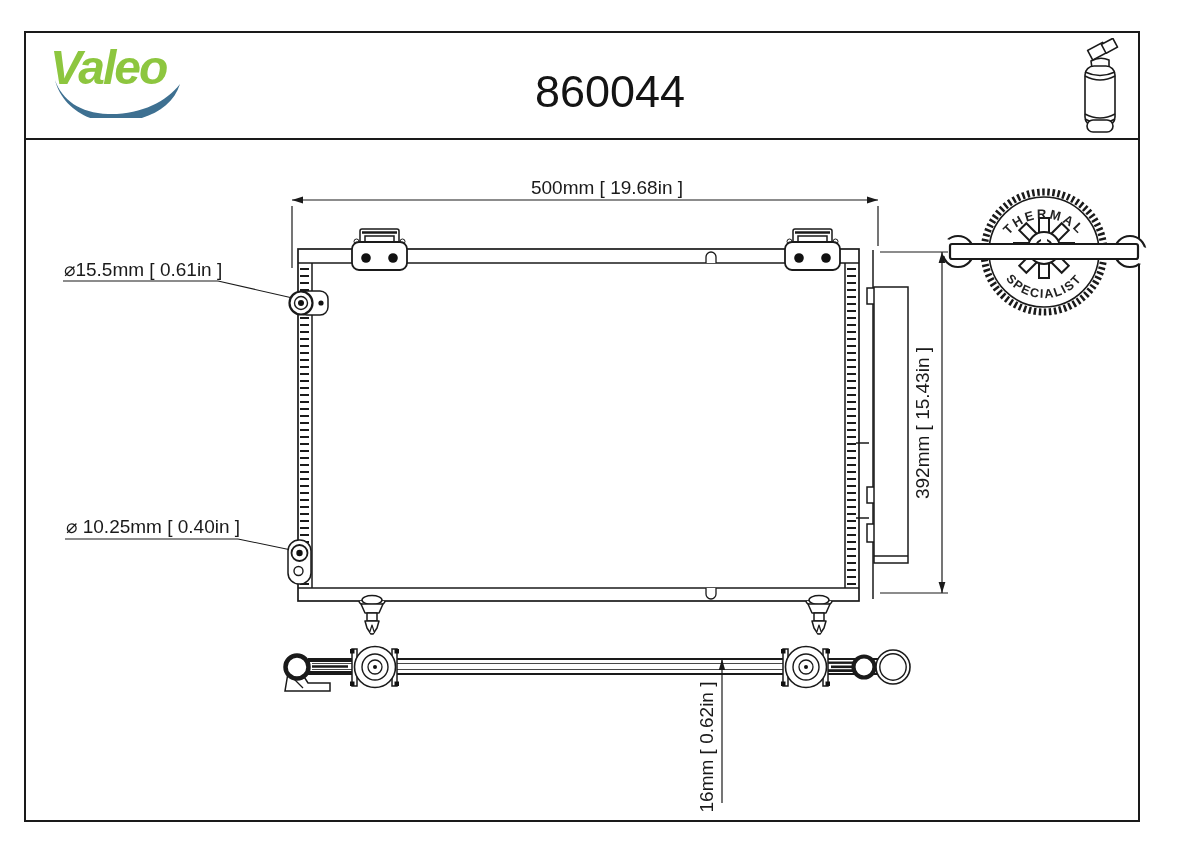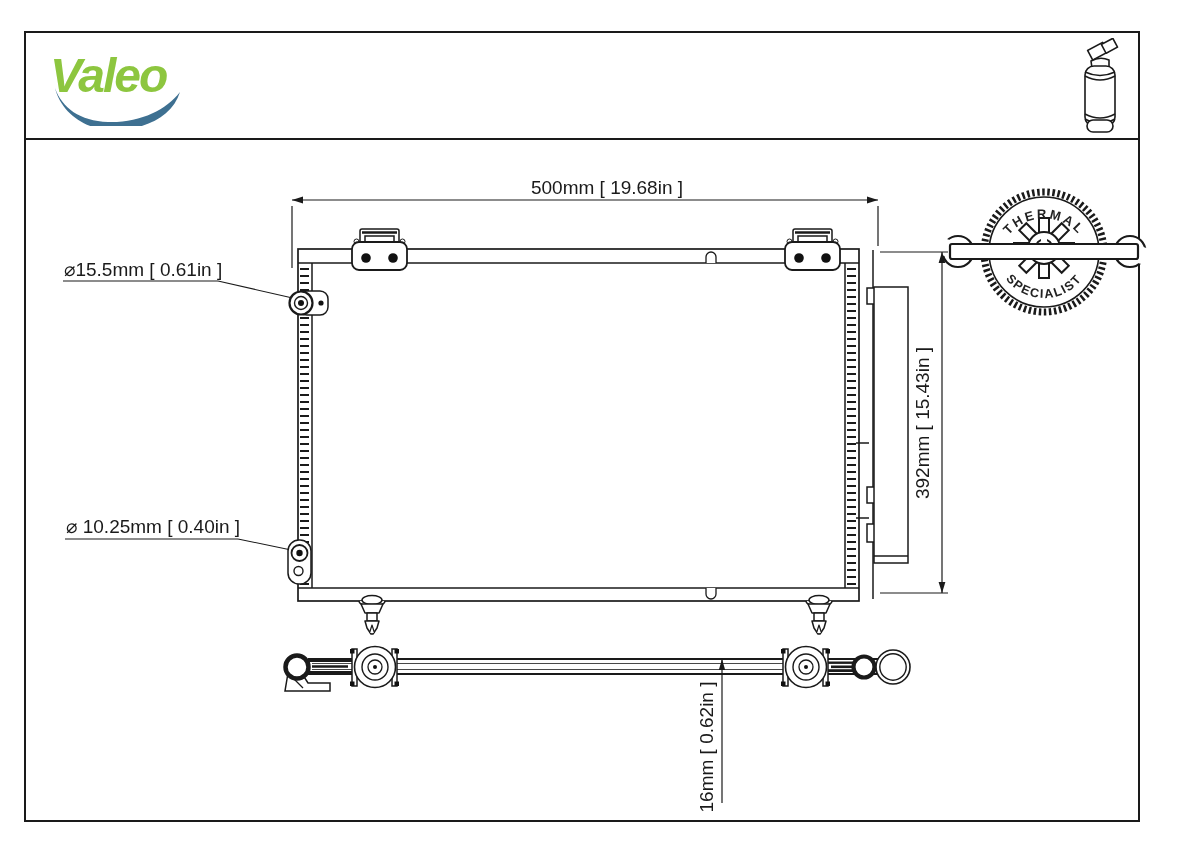--- a/index.html
+++ b/index.html
@@ -1,20 +1,20 @@
 <!DOCTYPE html>
 <html><head>
 <meta charset="utf-8">
 <style>
   html,body{margin:0;padding:0;background:#fff;}
   .page{position:relative;width:1200px;height:848px;background:#fff;overflow:hidden;
         font-family:"Liberation Sans","DejaVu Sans",sans-serif;color:#1a1a1a;}
   .frame{position:absolute;left:24px;top:31px;width:1112px;height:787px;border:2px solid #1a1a1a;}
   .header-divider{position:absolute;left:24px;top:138px;width:1116px;height:2px;background:#1a1a1a;}
-  .logo-wrap{position:absolute;left:50px;top:52px;}
+  .logo-wrap{position:absolute;left:50px;top:44px;}
   .logo-text{display:block;font-size:48px;font-weight:700;font-style:italic;
              color:#8DC63F;letter-spacing:-2px;line-height:1;}
   .logo-swoosh{display:block;margin:-14px 0 0 2px;}
   .part-number{position:absolute;left:470px;top:66px;width:280px;text-align:center;
                font-size:45px;color:#141414;letter-spacing:0;}
   .drawing-svg,.icon-abs{position:absolute;}
   svg text{font-family:"Liberation Sans","DejaVu Sans",sans-serif;font-size:19px;fill:#1a1a1a;stroke:none;}
   svg .badge-arc-text{font-size:13px;letter-spacing:2.5px;fill:#222;font-weight:600;}
   svg .badge-arc-text-b{font-size:12.5px;letter-spacing:1.5px;fill:#222;font-weight:600;}
 </style>
@@ -26,20 +26,21 @@
   <div class="frame"></div>
   <div class="header-divider"></div>
 
   <div class="logo-wrap">
     <span class="logo-text">Valeo</span>
     <svg class="logo-swoosh" width="132" height="40" viewBox="0 0 132 40">
       <path d="M3,2 C10,22 28,35 56,36 C88,37 114,24 128,6 C120,32 90,45 58,44 C32,43 9,26 3,2 Z" fill="#3E7091"></path>
     </svg>
   </div>
 
+  <div class="part-number">860044</div>
 
   <svg class="icon-abs" style="left:1072px;top:38px;" width="56" height="102" viewBox="0 0 56 102">
     <g fill="#fff" stroke="#1a1a1a" stroke-width="1.6" stroke-linejoin="round">
       <rect x="17" y="8" width="17" height="11" transform="rotate(-28 25 13)"></rect>
       <rect x="31" y="3" width="13" height="10" transform="rotate(-28 37 8)"></rect>
       <path d="M20,30 L19,23 Q28,18 37,22 L37,30"></path>
       <rect x="13" y="28" width="30" height="60" rx="9"></rect>
       <path d="M13,38 Q28,46 43,38" fill="none"></path>
       <path d="M13,34 Q28,41 43,34" fill="none"></path>
       <path d="M13,76 Q28,84 43,76" fill="none"></path>

